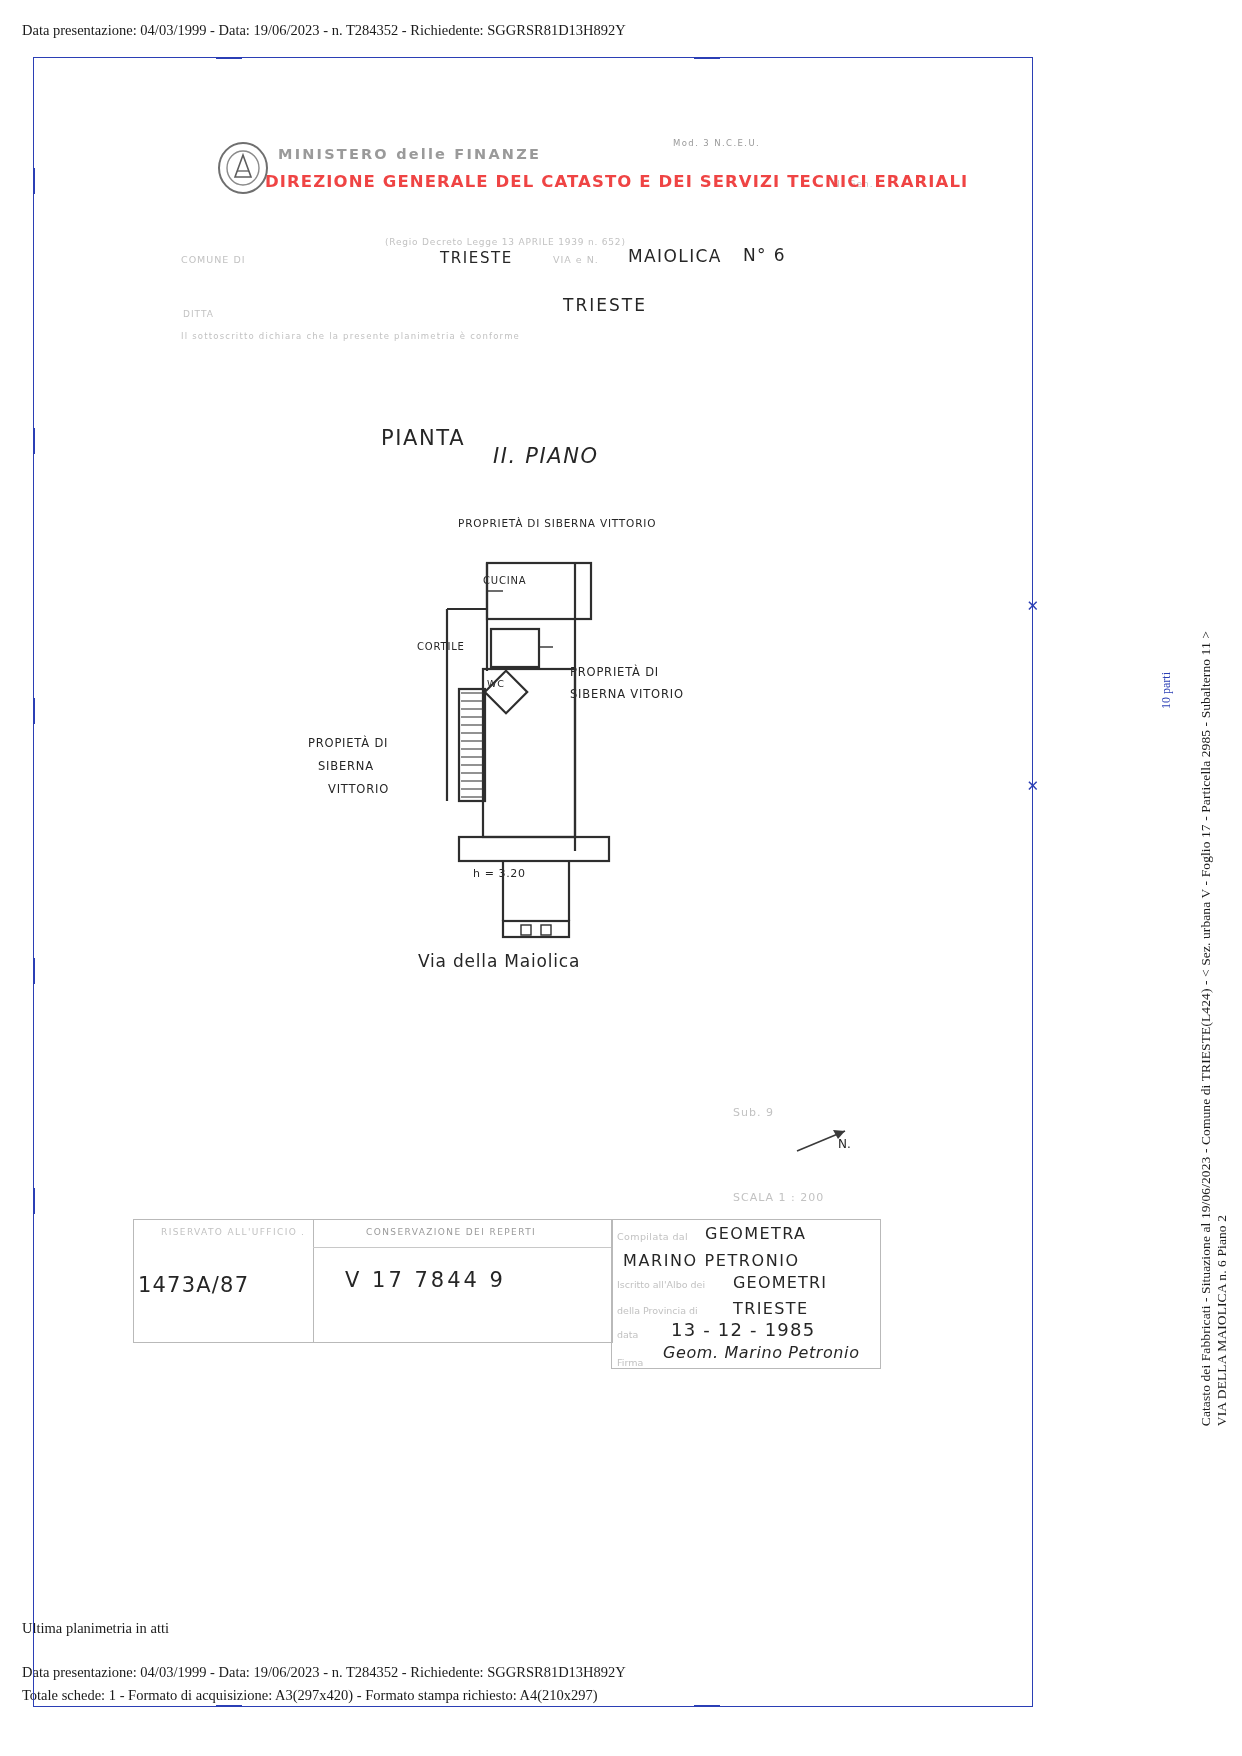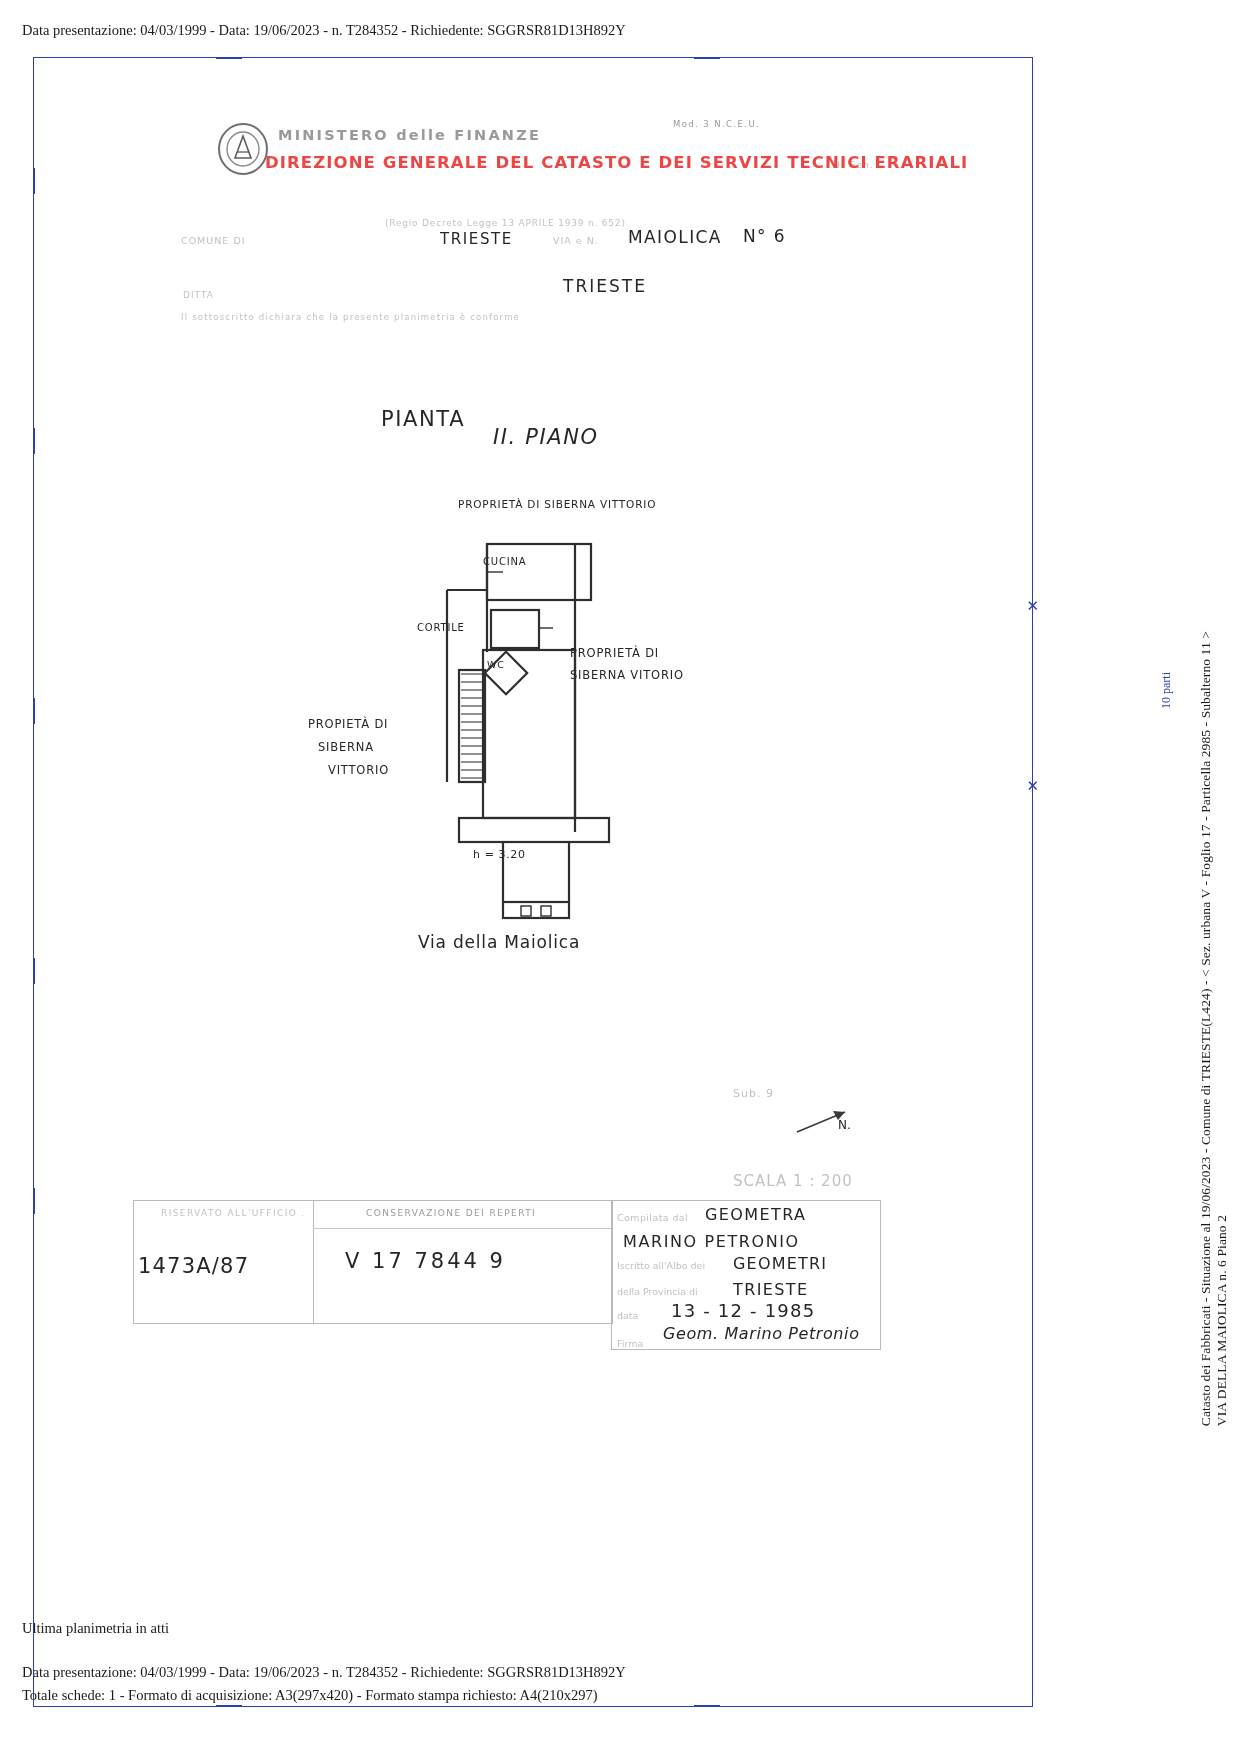--- a/index.html
+++ b/index.html
@@ -76,21 +76,21 @@
     color: #2b3fb5;
     font-size: 15px;
     line-height: 1;
     font-family: "Liberation Sans", sans-serif;
   }
 
   
   #sheet {
     position: absolute;
     left: 33px;
-    top: 42px;
+    top: 61px;
     width: 1000px;
     height: 1350px;
   }
 
   .hand {
     position: absolute;
     font-family: "DejaVu Sans", sans-serif;
     color: #262626;
     white-space: nowrap;
   }
@@ -165,21 +165,21 @@
   #prop-left2 { left: 285px; top: 698px; font-size: 11.5px; letter-spacing: 0.8px; }
   #prop-left3 { left: 295px; top: 721px; font-size: 11.5px; letter-spacing: 0.8px; }
 
   #rm-cucina  { left: 450px; top: 514px; font-size: 10px; letter-spacing: 0.8px; }
   #rm-cortile { left: 384px; top: 580px; font-size: 10px; letter-spacing: 0.8px; }
   #rm-wc      { left: 454px; top: 617px; font-size: 9.5px; letter-spacing: 0.8px; }
   #rm-height  { left: 440px; top: 806px; font-size: 11px; letter-spacing: 0.6px; }
   #txt-street { left: 385px; top: 890px; font-size: 17px; letter-spacing: 0.8px; }
 
   #north-label { left: 805px; top: 1076px; font-size: 12px; }
-  #scale-note  { left: 700px; top: 1130px; font-size: 15px; letter-spacing: 1px; }
+  #scale-note  { left: 700px; top: 1130px; font-size: 11px; letter-spacing: 1px; }
   #faint-note  { left: 700px; top: 1045px; font-size: 11px; letter-spacing: 1px; }
 
   
   #box-left {
     position: absolute;
     left: 100px; top: 1158px;
     width: 180px; height: 122px;
     border: 1px solid #b9b9b9;
     border-right: none;
   }

